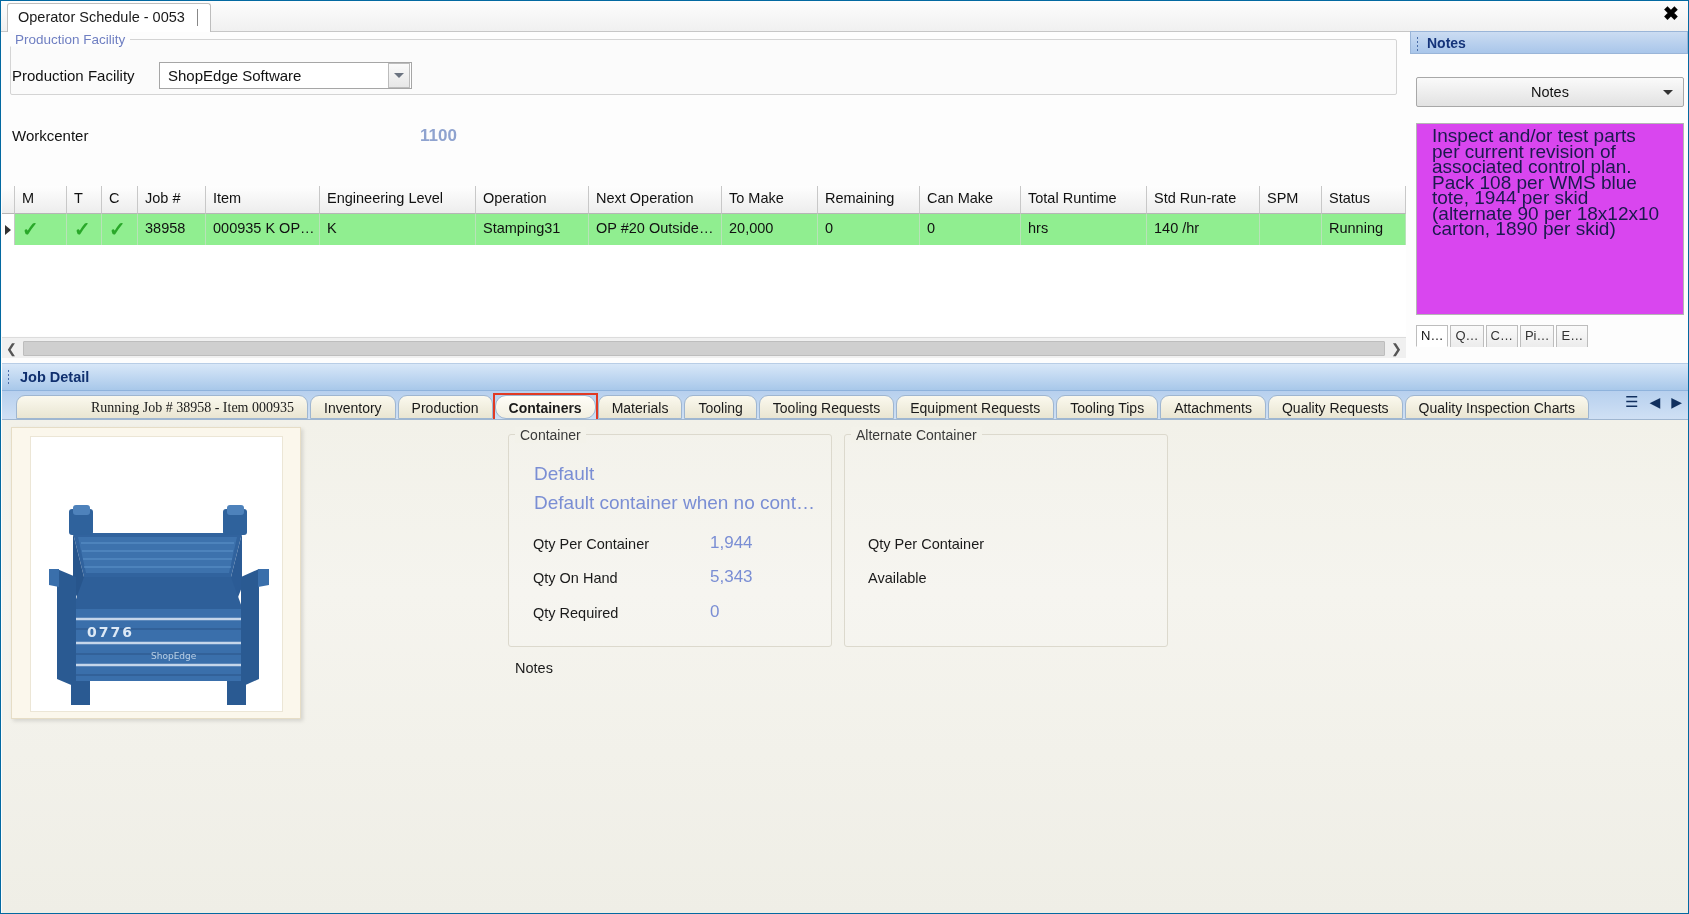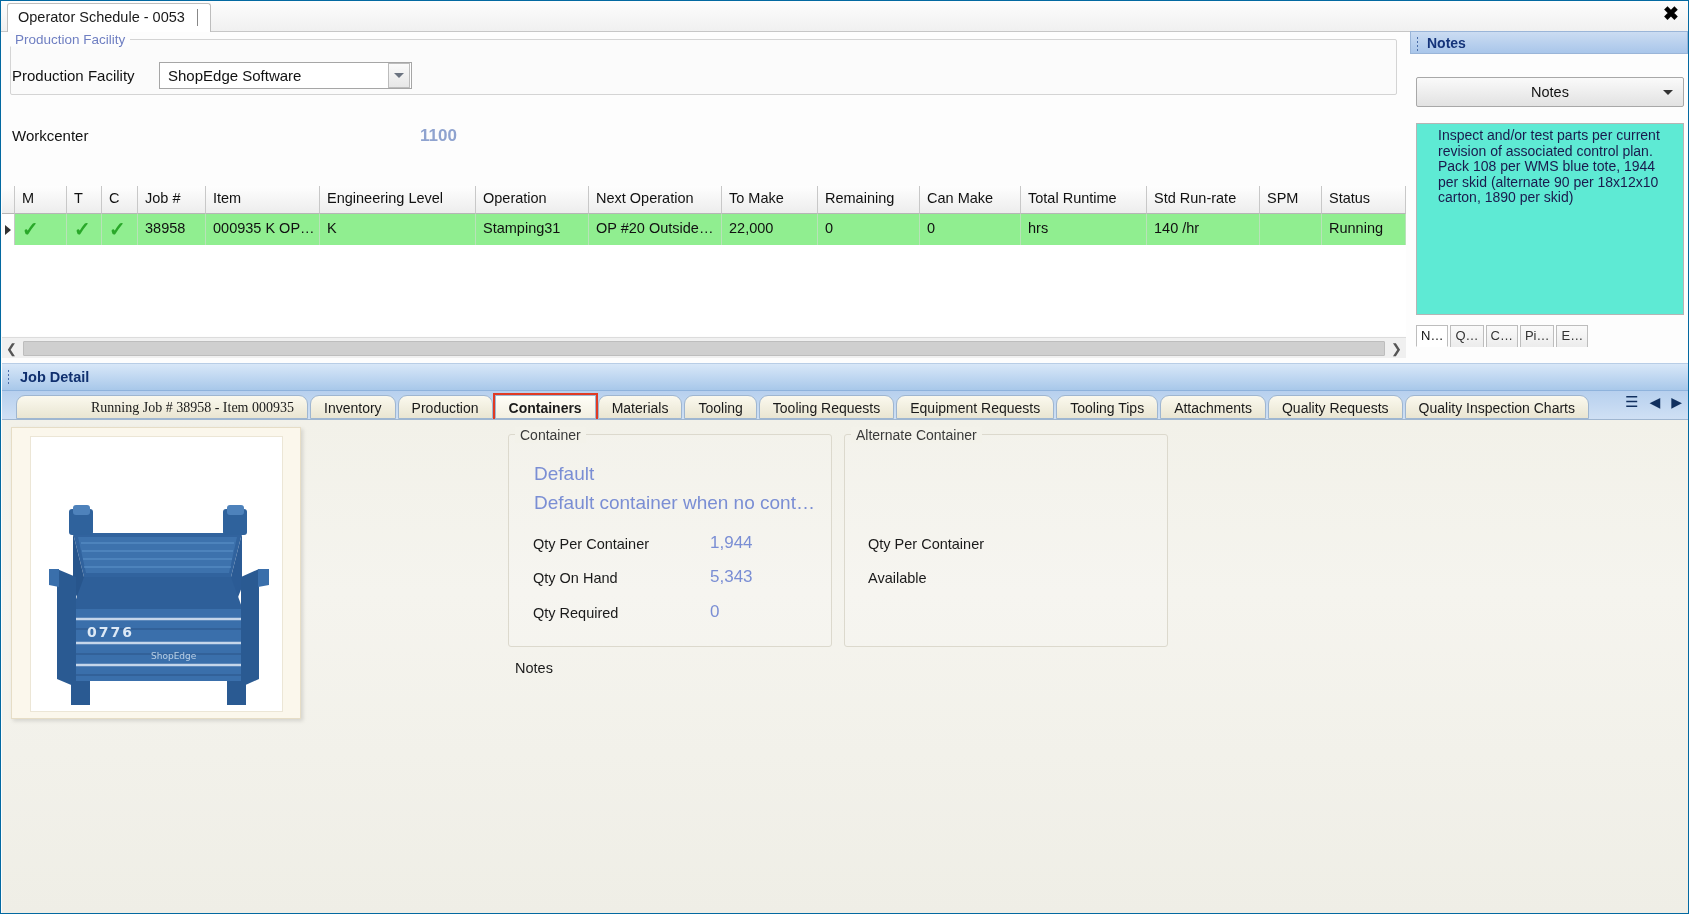--- a/index.html
+++ b/index.html
@@ -162,23 +162,23 @@
   }
   .notesbtn .arr {
     position: absolute; right: 10px; top: 12px;
     width: 0; height: 0;
     border-left: 5px solid transparent;
     border-right: 5px solid transparent;
     border-top: 5px solid #333;
   }
   .notestext {
     position: absolute; left: 6px; top: 92px; width: 268px; height: 192px;
-    background: #5eead4; border: 1px solid #b5b5b5;
-    padding: 4px 21px;
-    font-size: 14px; line-height: 15.5px; color: #1a1a4d;
+    background: #d946ef; border: 1px solid #b5b5b5;
+    padding: 4px 15px;
+    font-size: 19px; line-height: 15.5px; color: #1a1a4d;
     overflow: hidden;
   }
   .notestabs {
     position: absolute; left: 6px; top: 292px; width: 268px; height: 24px;
     display: flex; align-items: flex-end;
   }
   .ntab {
     height: 22px; min-width: 31px; padding: 2px 4px 0 4px;
     font-size: 13px; color: #333; text-align: center;
     background: linear-gradient(to bottom,#fafafa,#ececec);
@@ -213,21 +213,21 @@
     font-size: 14px; color: #1a1a1a; white-space: nowrap;
     background: linear-gradient(to bottom,#fbf9ee,#e9e5d2);
     border: 1px solid #9fb6d0;
     border-top-left-radius: 9px; border-top-right-radius: 9px;
     margin-right: 2px;
     position: relative;
   }
   .dtab.sel {
     font-weight: bold;
     background: linear-gradient(to bottom,#fffef8,#f2efe1);
-    border-radius: 0;
+    border-radius: 11px;
     border: 1px solid #9fb6d0;
   }
   .dtab.sel::after {
     content: "";
     position: absolute; left: -3px; top: -3px; right: -3px; bottom: -3px;
     border: 2px solid #e03a24;
     pointer-events: none;
   }
   .tabnav {
     position: absolute; right: 6px; top: 392px;
@@ -324,21 +324,21 @@
           <span class="tri"></span>
         </div>
       <div class="gc check" style="width:52px;">✓</div>
       <div class="gc check" style="width:35px;">✓</div>
       <div class="gc check" style="width:36px;">✓</div>
       <div class="gc" style="width:68px;">38958</div>
       <div class="gc" style="width:114px;">000935  K  OP…</div>
       <div class="gc" style="width:156px;">K</div>
       <div class="gc" style="width:113px;">Stamping31</div>
       <div class="gc" style="width:133px;">OP  #20  Outside…</div>
-      <div class="gc" style="width:96px;">22,000</div>
+      <div class="gc" style="width:96px;">20,000</div>
       <div class="gc" style="width:102px;">0</div>
       <div class="gc" style="width:101px;">0</div>
       <div class="gc" style="width:126px;">hrs</div>
       <div class="gc" style="width:113px;">140 /hr</div>
       <div class="gc" style="width:62px;"></div>
       <div class="gc" style="width:84px;">Running</div>
     </div>
     <div class="gridbody-blank"></div>
   </div>
 

